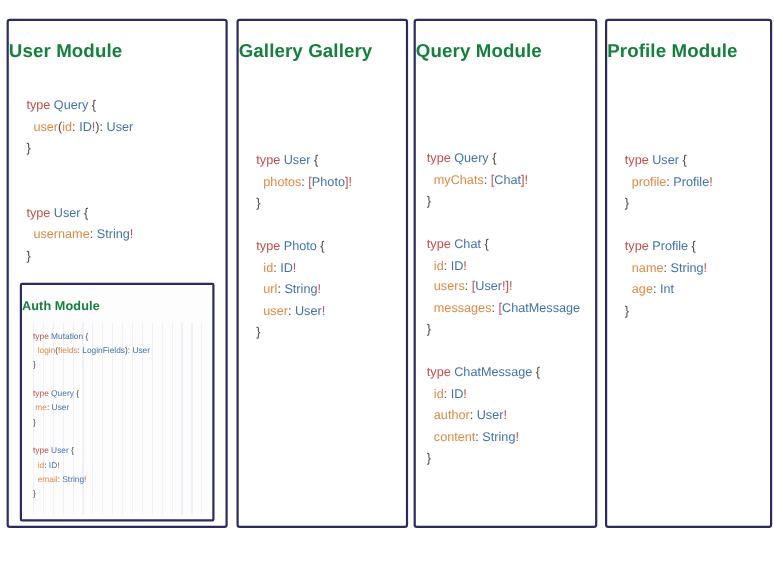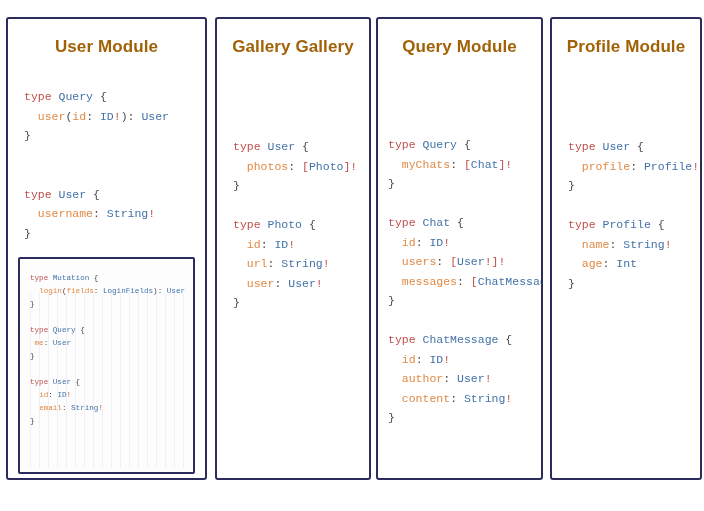--- a/index.html
+++ b/index.html
@@ -28,23 +28,23 @@
   .panel {
     background: #ffffff;
     border: 2px solid #2b2b5e;
     border-radius: 3px;
     box-sizing: border-box;
     position: relative;
     overflow: hidden;
   }
 
   .panel-title {
-    text-align: center;
+    text-align: left;
     font-weight: bold;
-    color: #a16207;
+    color: #15803d;
     letter-spacing: 0.1px;
   }
 
   
   .col-panel {
     height: 463px;
     margin-top: 17px;
   }
   .col-panel > .panel-title {
     font-size: 17px;
@@ -53,21 +53,21 @@
     margin-bottom: 0;
   }
 
   .p-user    { width: 201px; margin-left: 6px; }
   .p-gallery { width: 156px; margin-left: 8px; }
   .p-chat    { width: 167px; margin-left: 5px; }
   .p-profile { width: 152px; margin-left: 7px; }
 
   
   .code {
-    font-family: Liberation Mono, monospace;
+    font-family: Liberation Sans, sans-serif;
     white-space: pre;
     color: #4a4a4a;
   }
   .code-lg {
     font-size: 11.5px;
     line-height: 19.5px;
     letter-spacing: 0px;
   }
   .code-sm {
     font-size: 7.6px;
@@ -135,20 +135,21 @@
 
 <div id="board">
 
   <div class="panel col-panel p-user">
     <div class="panel-title">User Module</div>
     <div class="code code-lg code-body"><span style="display: block;"><span class="tk-kw">type </span><span class="tk-type">Query</span><span class="tk-pun"> {</span></span><span style="display: block;"><span class="tk-pun">  </span><span class="tk-fld">user</span><span class="tk-pun">(</span><span class="tk-fld">id</span><span class="tk-pun">: </span><span class="tk-type">ID</span><span class="tk-bang">!</span><span class="tk-pun">): </span><span class="tk-type">User</span></span><span style="display: block;"><span class="tk-pun">}</span></span><span style="display: block;">&nbsp;</span><span style="display: block;">&nbsp;</span><span style="display: block;"><span class="tk-kw">type </span><span class="tk-type">User</span><span class="tk-pun"> {</span></span><span style="display: block;"><span class="tk-pun">  </span><span class="tk-fld">username</span><span class="tk-pun">: </span><span class="tk-type">String</span><span class="tk-bang">!</span></span><span style="display: block;"><span class="tk-pun">}</span></span></div>
 
     <div class="nested-wrap">
       <div class="panel p-nested">
         <div class="guides"></div>
+        <div class="panel-title">Auth Module</div>
         <div class="code code-sm code-body"><span style="display: block;"><span class="tk-kw">type </span><span class="tk-type">Mutation</span><span class="tk-pun"> {</span></span><span style="display: block;"><span class="tk-pun">  </span><span class="tk-fld">login</span><span class="tk-pun">(</span><span class="tk-fld">fields</span><span class="tk-pun">: </span><span class="tk-type">LoginFields</span><span class="tk-pun">): </span><span class="tk-type">User</span></span><span style="display: block;"><span class="tk-pun">}</span></span><span style="display: block;">&nbsp;</span><span style="display: block;"><span class="tk-kw">type </span><span class="tk-type">Query</span><span class="tk-pun"> {</span></span><span style="display: block;"><span class="tk-pun"> </span><span class="tk-fld">me</span><span class="tk-pun">: </span><span class="tk-type">User</span></span><span style="display: block;"><span class="tk-pun">}</span></span><span style="display: block;">&nbsp;</span><span style="display: block;"><span class="tk-kw">type </span><span class="tk-type">User</span><span class="tk-pun"> {</span></span><span style="display: block;"><span class="tk-pun">  </span><span class="tk-fld">id</span><span class="tk-pun">: </span><span class="tk-type">ID</span><span class="tk-bang">!</span></span><span style="display: block;"><span class="tk-pun">  </span><span class="tk-fld">email</span><span class="tk-pun">: </span><span class="tk-type">String</span><span class="tk-bang">!</span></span><span style="display: block;"><span class="tk-pun">}</span></span></div>
       </div>
     </div>
   </div>
 
   <div class="panel col-panel p-gallery">
     <div class="panel-title">Gallery Gallery</div>
     <div class="code code-lg code-body"><span style="display: block;"><span class="tk-kw">type </span><span class="tk-type">User</span><span class="tk-pun"> {</span></span><span style="display: block;"><span class="tk-pun">  </span><span class="tk-fld">photos</span><span class="tk-pun">: </span><span class="tk-bang">[</span><span class="tk-type">Photo</span><span class="tk-bang">]!</span></span><span style="display: block;"><span class="tk-pun">}</span></span><span style="display: block;">&nbsp;</span><span style="display: block;"><span class="tk-kw">type </span><span class="tk-type">Photo</span><span class="tk-pun"> {</span></span><span style="display: block;"><span class="tk-pun">  </span><span class="tk-fld">id</span><span class="tk-pun">: </span><span class="tk-type">ID</span><span class="tk-bang">!</span></span><span style="display: block;"><span class="tk-pun">  </span><span class="tk-fld">url</span><span class="tk-pun">: </span><span class="tk-type">String</span><span class="tk-bang">!</span></span><span style="display: block;"><span class="tk-pun">  </span><span class="tk-fld">user</span><span class="tk-pun">: </span><span class="tk-type">User</span><span class="tk-bang">!</span></span><span style="display: block;"><span class="tk-pun">}</span></span></div>
   </div>
 

